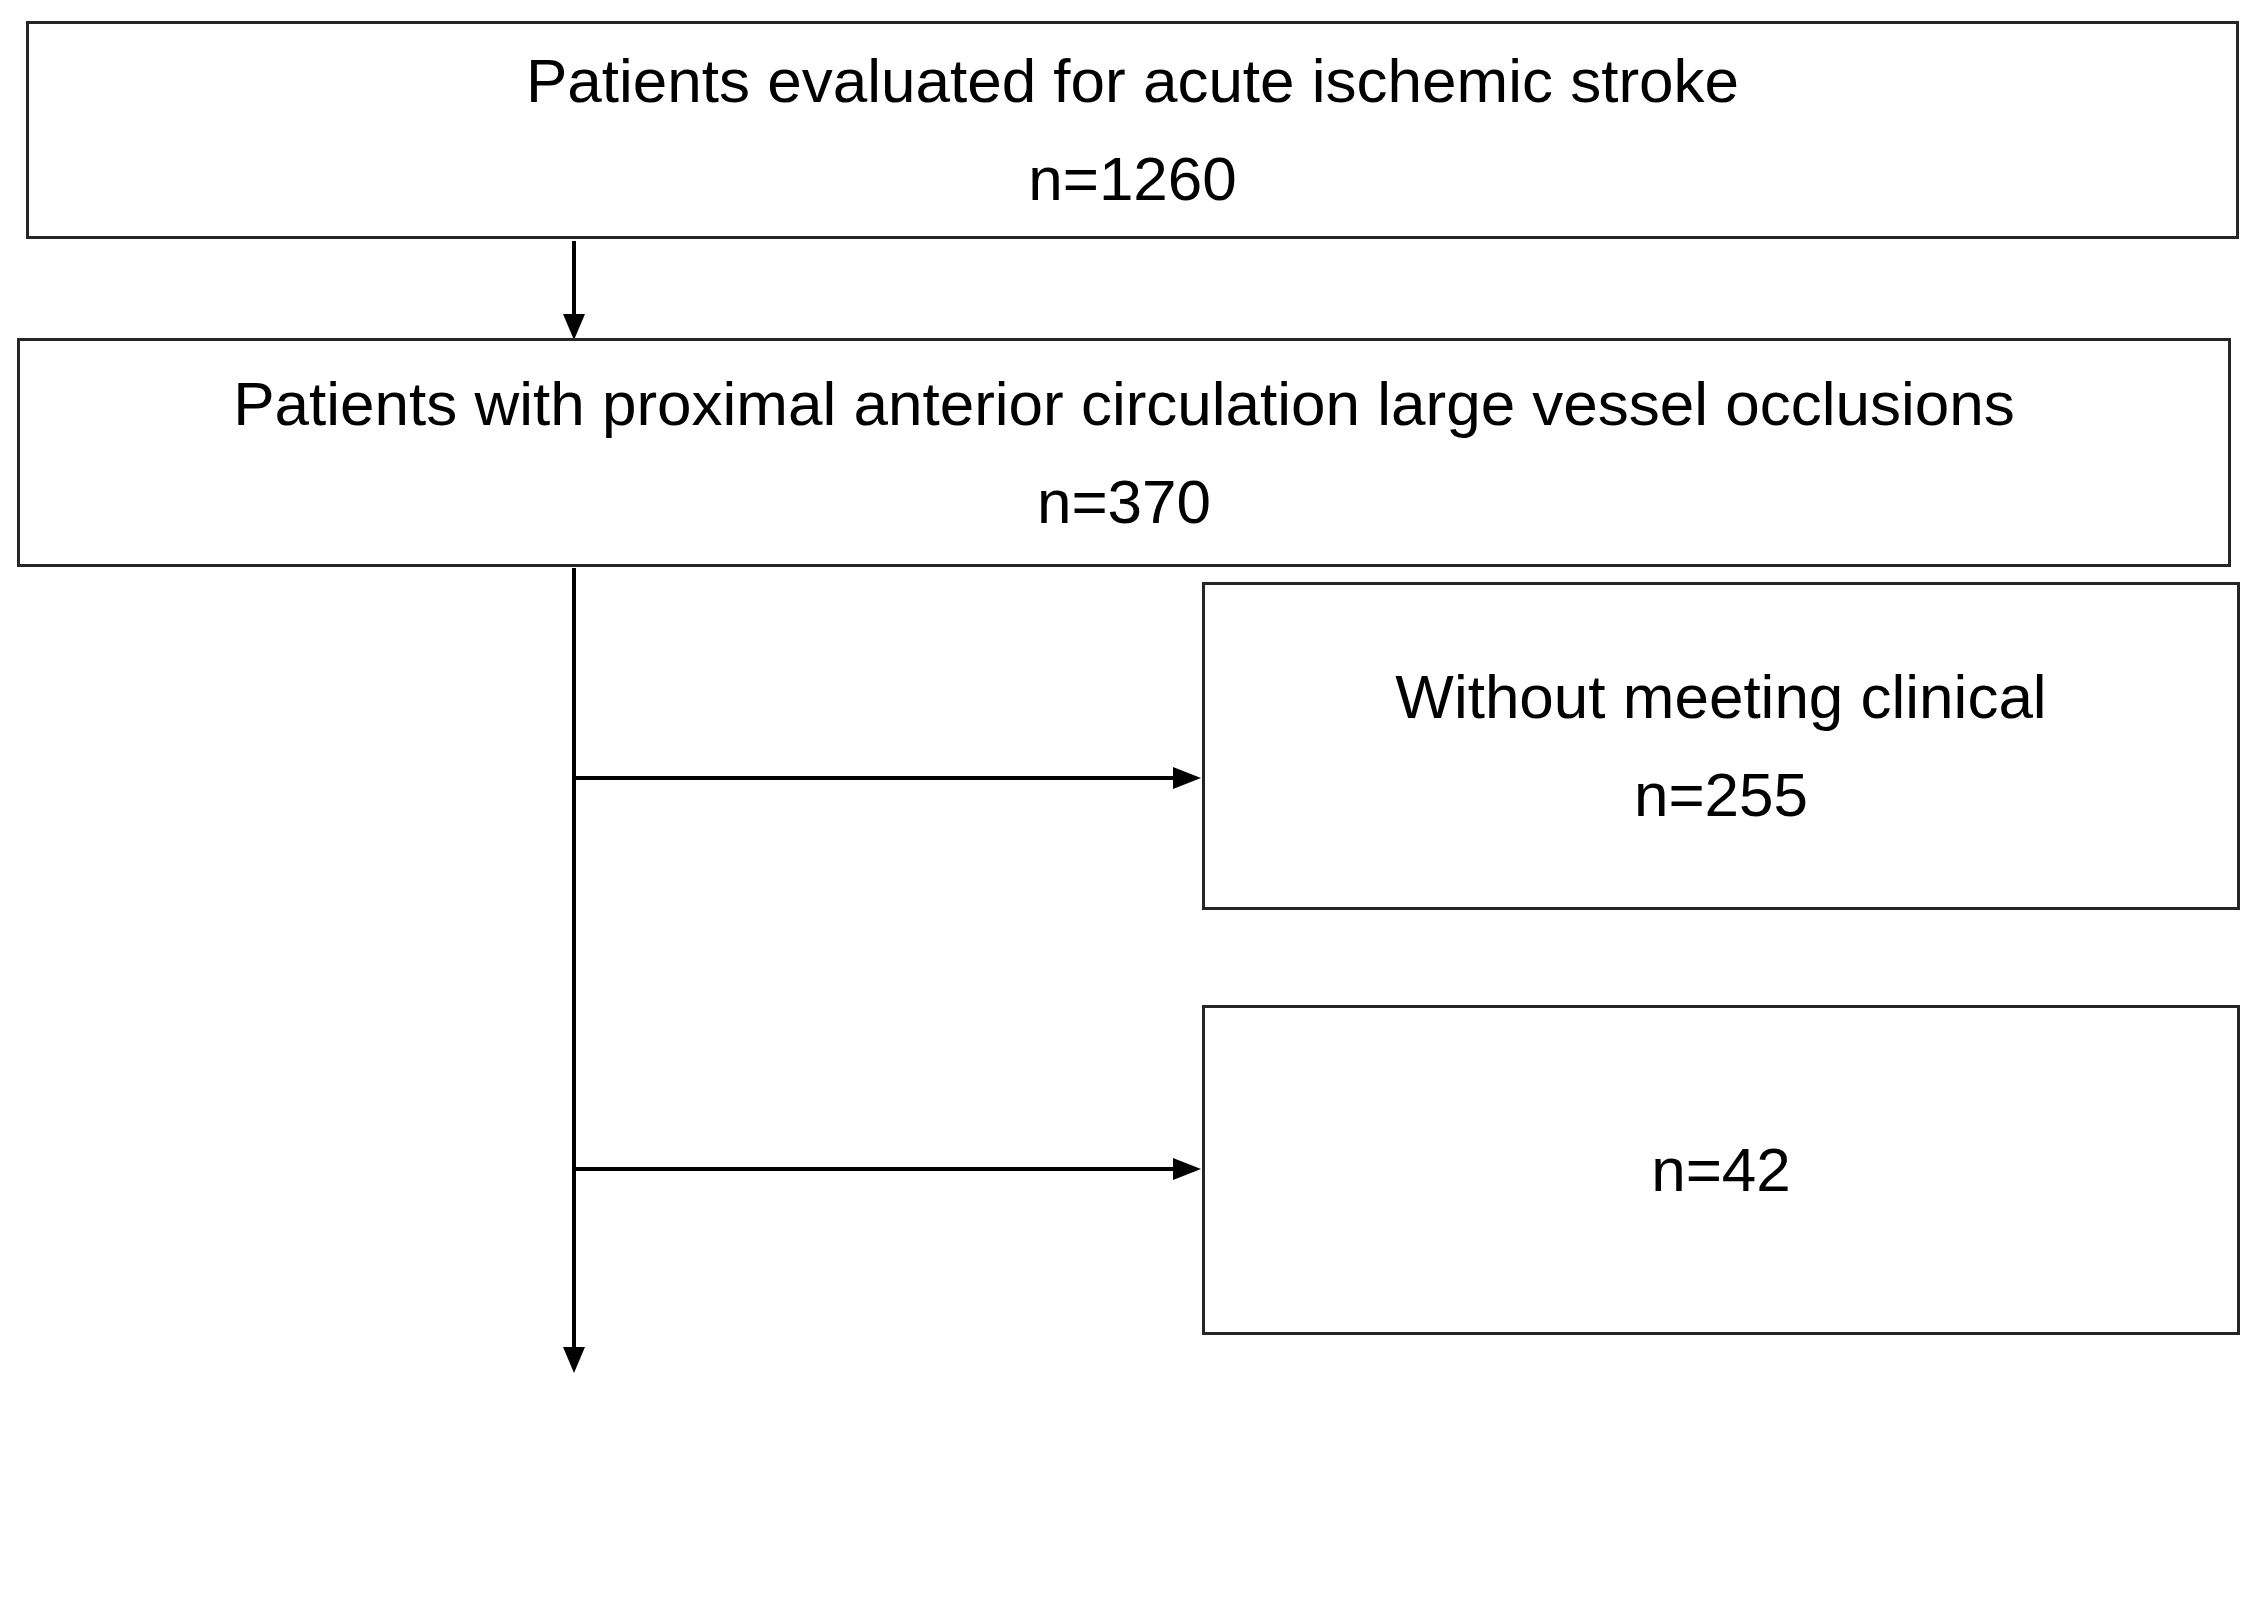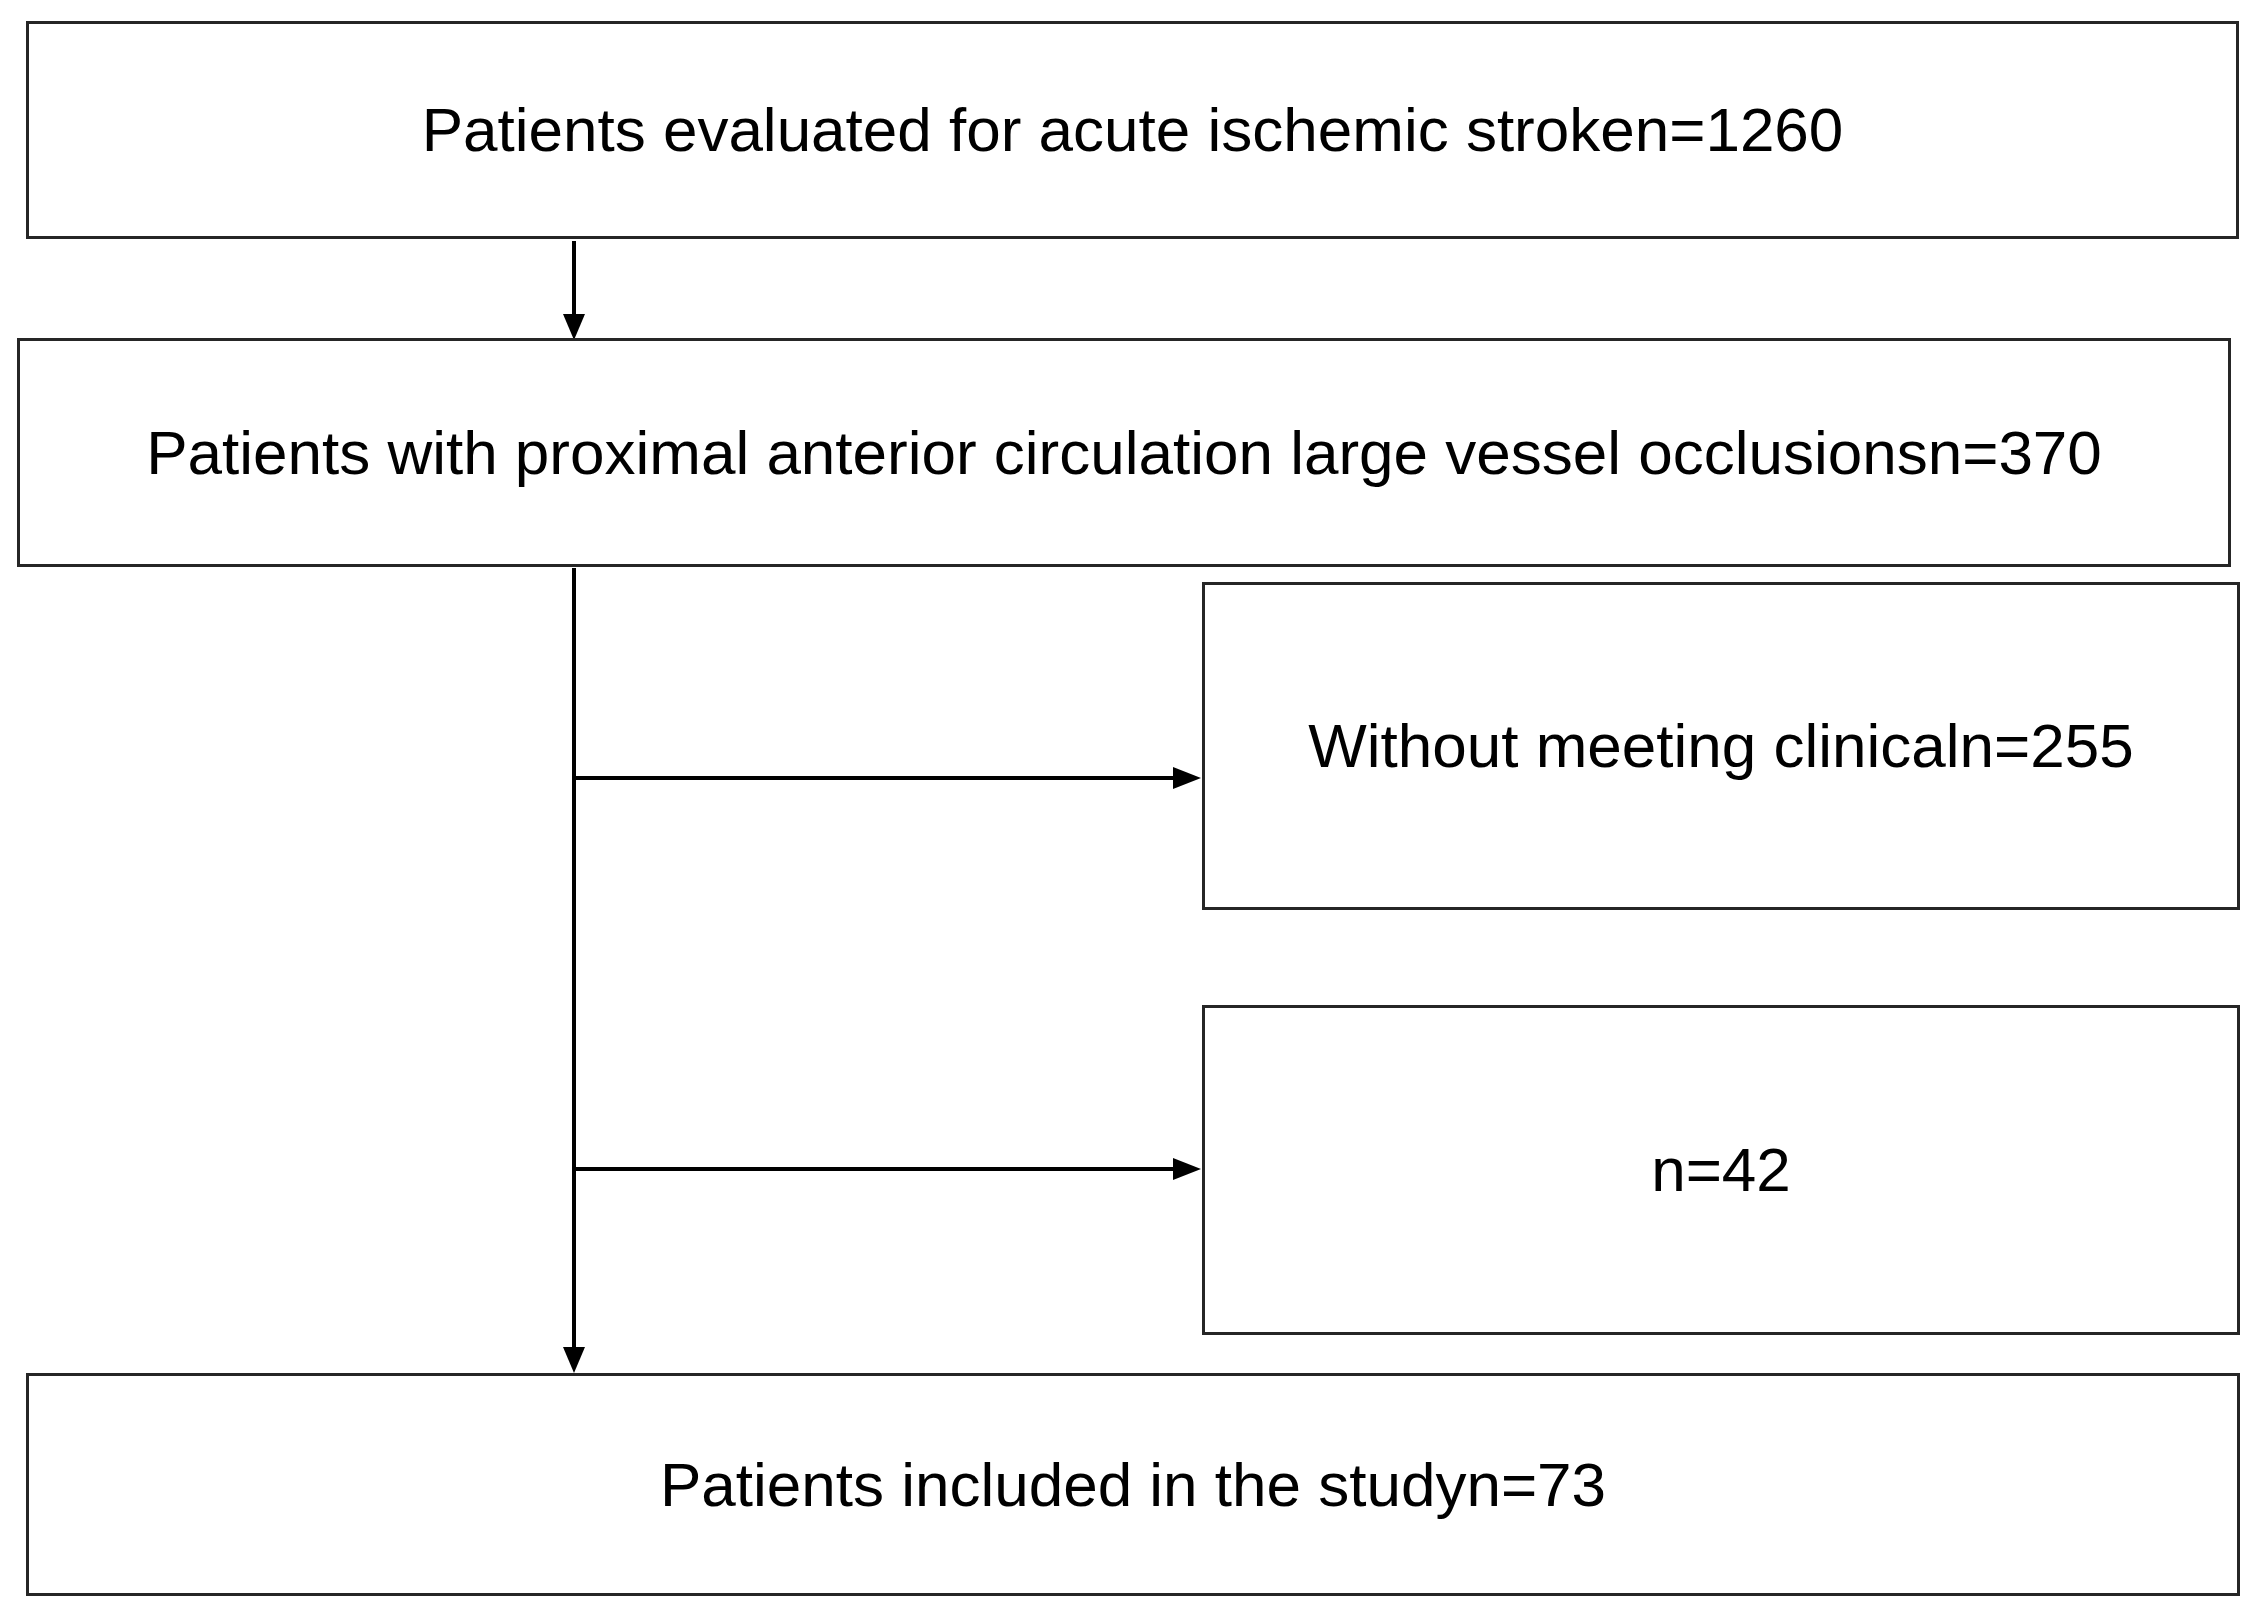--- a/index.html
+++ b/index.html
@@ -15,21 +15,21 @@
     font-family: "Liberation Sans", sans-serif;
     color: #000000;
     overflow: hidden;
   }
   .box {
     position: absolute;
     border: 3.2px solid #262626;
     background: #ffffff;
     box-sizing: border-box;
     display: flex;
-    flex-direction: row;
+    flex-direction: column;
     align-items: center;
     justify-content: center;
     text-align: center;
   }
   .box .line {
     font-size: 62px;
     line-height: 98px;
     white-space: nowrap;
   }
   
@@ -98,19 +98,15 @@
     <div class="line">n=255</div>
   </div>
 
   <div class="hline" id="b2-line"></div>
   <div class="arrowhead-right" id="b2-head"></div>
 
   <div class="box" id="box-bloodtests">
     <div class="line">n=42</div>
   </div>
 
-  <div class="box" id="box-included">
-    <div class="line">Patients included in the study</div>
-    <div class="line">n=73</div>
-  </div>
 
 </div>
 
 
 </body></html>

